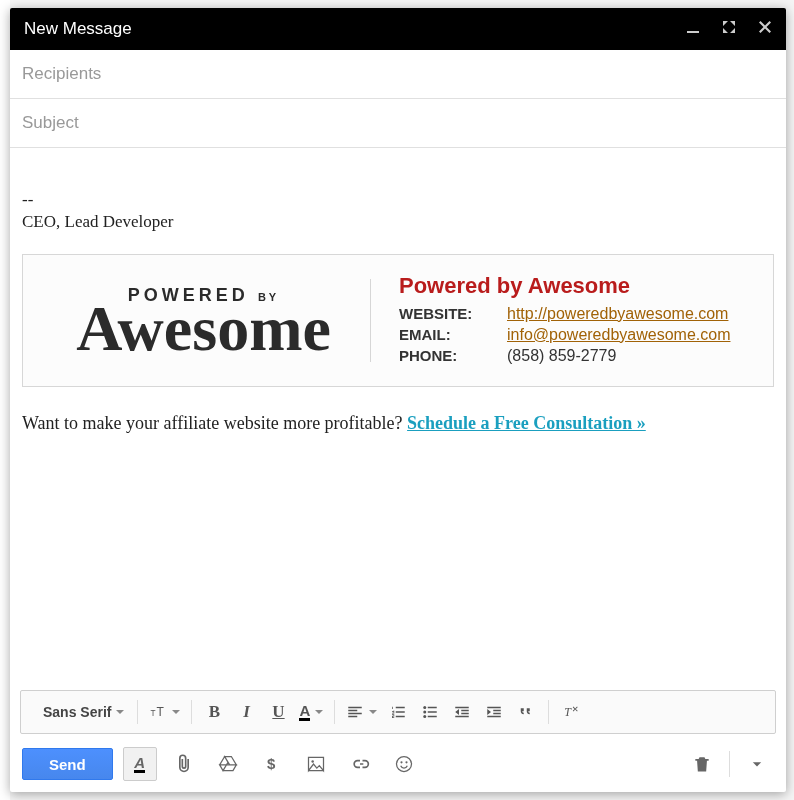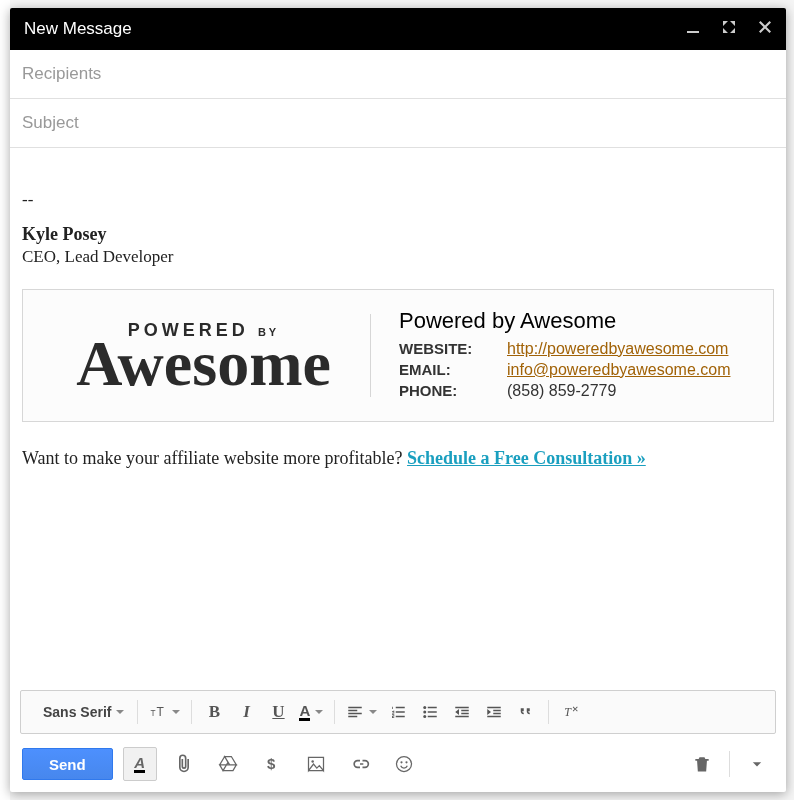--- a/index.html
+++ b/index.html
@@ -100,21 +100,21 @@
     line-height: 0.85;
     color: #2b2b2b;
     margin-top: -4px;
     font-weight: bold;
   }
   .sig-info {
     font-family: "Trebuchet MS", Arial, sans-serif;
     color: #333;
     font-size: 16px;
   }
-  .sig-company { font-size: 22px; font-weight: normal; margin-bottom: 6px; color:#000000;}
+  .sig-company { font-size: 22px; font-weight: bold; margin-bottom: 6px; color:#b91c1c;}
   .sig-row { display: flex; gap: 18px; margin: 3px 0; }
   .sig-label { font-weight: bold; width: 90px; font-size:15px;}
   .sig-value { font-size:16px; }
   .sig-value a { color: #a16207; text-decoration: underline; }
   .cta { margin-top: 26px; font-size: 18px; }
   .cta a { color: #1a9fbf; font-weight: bold; text-decoration: underline; }
 
   .format-toolbar {
     margin: 0 10px 6px 10px;
     border: 1px solid #cfcfcf;
@@ -222,21 +222,20 @@
   <div class="field-row">
     <input type="text" placeholder="Recipients" style="">
   </div>
 
   <div class="field-row">
     <input type="text" placeholder="Subject" style="">
   </div>
 
   <div class="body-area">
     <div class="sig-sep">--</div>
-    <div class="sig-name">Kyle Posey</div>
     <div class="sig-title-line">CEO, Lead Developer</div>
 
     <div class="sig-card">
       <div class="sig-logo">
         <div class="topword">
           <span>POWERED</span>
           <small>BY</small>
         </div>
         <div class="script">Awesome</div>
       </div>

